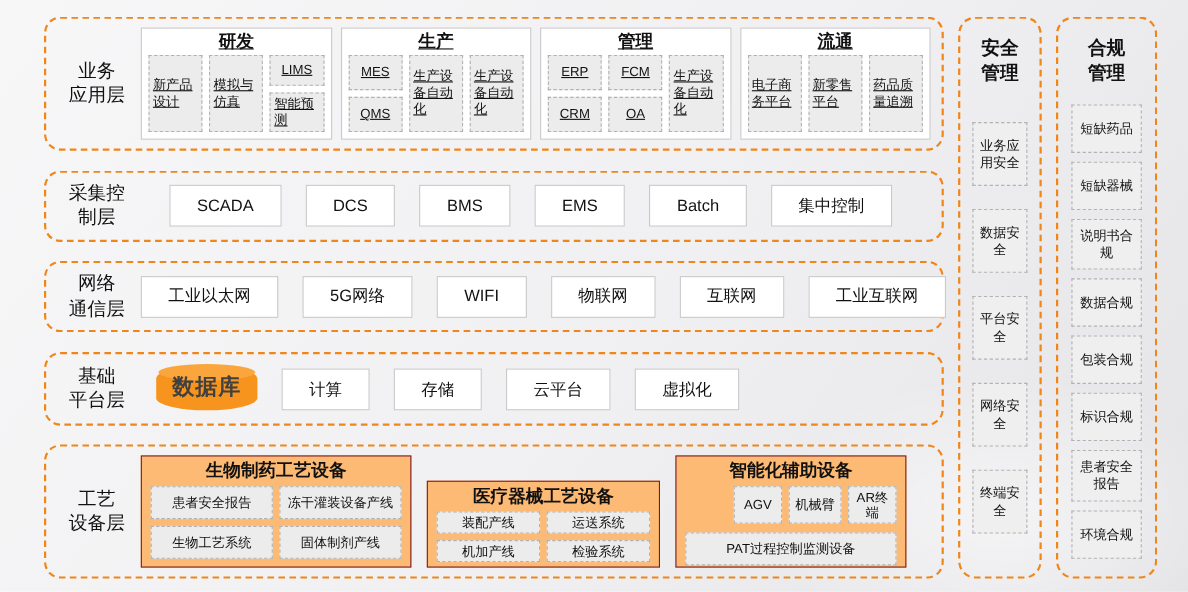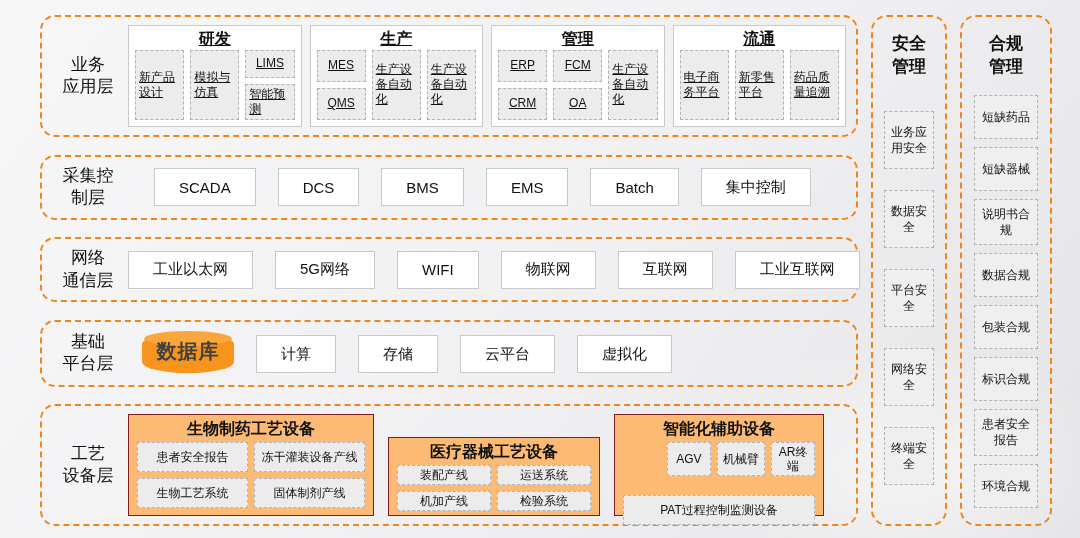--- a/index.html
+++ b/index.html
@@ -79,21 +79,21 @@
   .pgroups{flex:1;display:flex;gap:14px;height:100%;}
   .pgroup{
     box-sizing:border-box;background:#fdba74;border:1px solid #7f1d1d;
     display:flex;flex-direction:column;padding:3px 8px 7px;
   }
   .pg1{flex:0 0 246px;}
   .pg2{flex:0 0 212px;margin-top:23px;}
   .pg3{flex:0 0 210px;}
   .pgrid{flex:1;display:grid;grid-template-columns:1fr 1fr;gap:6px;margin-top:2px;}
   .pgrid3{display:grid;grid-template-columns:1fr 1.1fr 1fr;gap:6px;flex:1;margin-top:2px;padding-left:44px;}
-  .pwide{margin-top:19px;flex:0 0 30px;}
+  .pwide{margin-top:8px;flex:0 0 30px;}
   .pitem{
     box-sizing:border-box;background:#ececec;border:1px dashed #b2b2b2;
     display:flex;align-items:center;justify-content:center;
     text-align:center;font-size:12px;line-height:1.2;padding:2px 2px;
   }
   
   .side-panel{
     box-sizing:border-box;border:2px dashed #F08519;border-radius:16px;
     display:flex;flex-direction:column;align-items:center;
     padding:16px 5px 14px;

